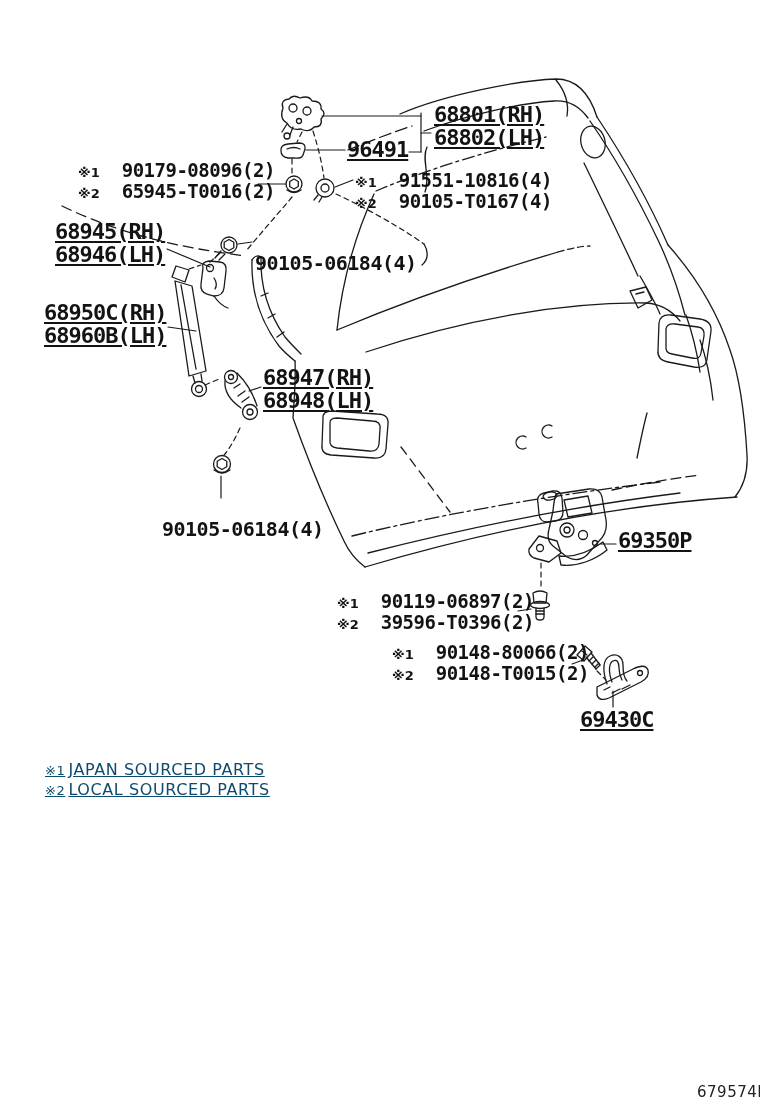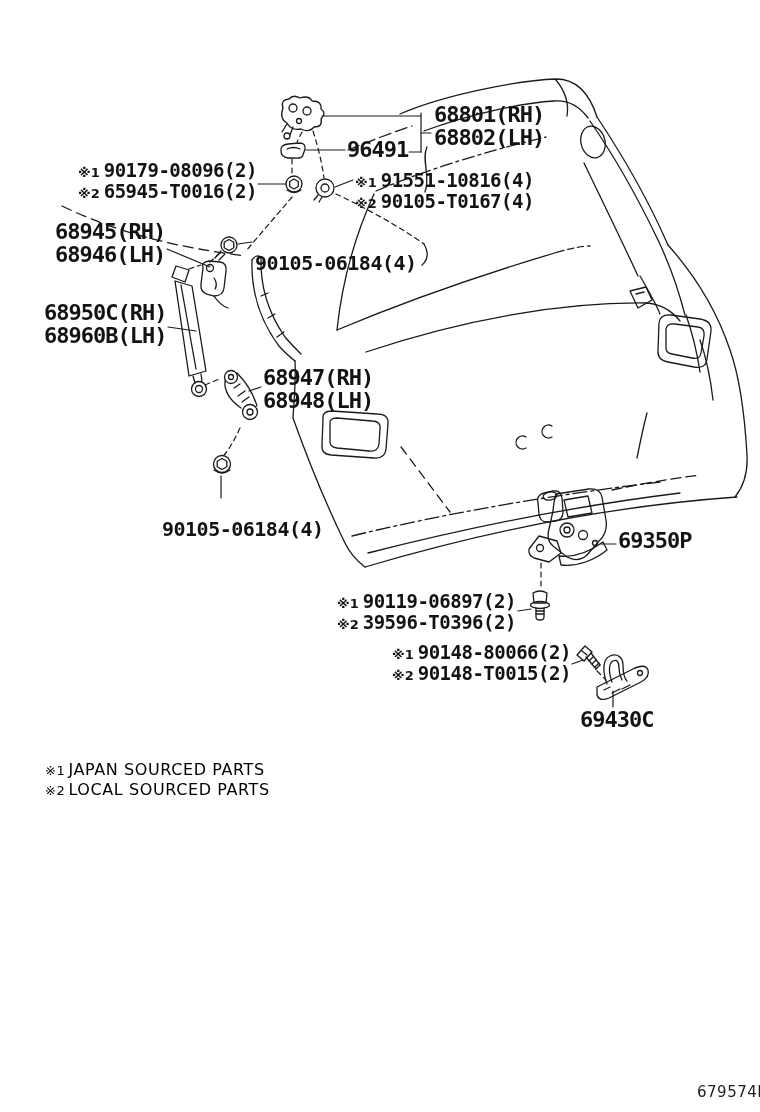--- a/index.html
+++ b/index.html
@@ -2,26 +2,26 @@
 <html><head>
 <meta charset="utf-8">
 <style>
   html,body{margin:0;padding:0;background:#fff;}
   .stage{
     position:relative;width:760px;height:1112px;background:#ffffff;
     overflow:hidden;font-family:"DejaVu Sans Mono",monospace;color:#111;
   }
   .stage svg{position:absolute;left:0;top:0;}
   .lbl{position:absolute;white-space:nowrap;color:#131313;}
-  .big{font:bold 22px/23px "DejaVu Sans Mono",monospace;letter-spacing:-1px;}
+  .big{font:bold 22px/23px "DejaVu Sans Mono",monospace;letter-spacing:-1px;text-decoration:underline;}
   .mid{font:bold 20px/22px "DejaVu Sans Mono",monospace;letter-spacing:-0.5px;margin-top:20px;}
   .row{display:flex;align-items:baseline;}
   .row .kome{font:bold 13px/21px "DejaVu Sans",sans-serif;letter-spacing:0;margin-right:4px;}
-  .row .num{font:bold 19px/21px "DejaVu Sans Mono",monospace;letter-spacing:-0.5px;}
-  .note{font:400 16px/20px "DejaVu Sans",sans-serif;color:#000000;letter-spacing:0.6px;}
+  .row .num{font:bold 19px/21px "DejaVu Sans Mono",monospace;letter-spacing:-0.5px;margin-left:18px;}
+  .note{font:400 16px/20px "DejaVu Sans",sans-serif;color:#0c4a6e;letter-spacing:0.6px;text-decoration:underline;}
   .note .kome{font-size:13px;margin-right:3px;}
   .code{font:400 15px/16px "DejaVu Sans",sans-serif;color:#222;letter-spacing:0.5px;}
 </style>
 </head>
 <body>
 
 <div class="stage">
 
   <svg width="760" height="1112" viewBox="0 0 760 1112">
     <g fill="none" stroke="#1a1a1a" stroke-width="1.3" stroke-linecap="round" stroke-linejoin="round">

